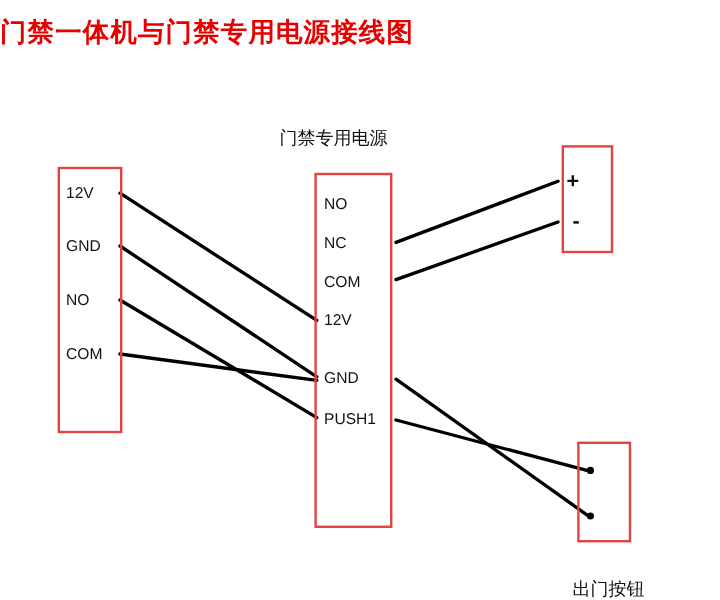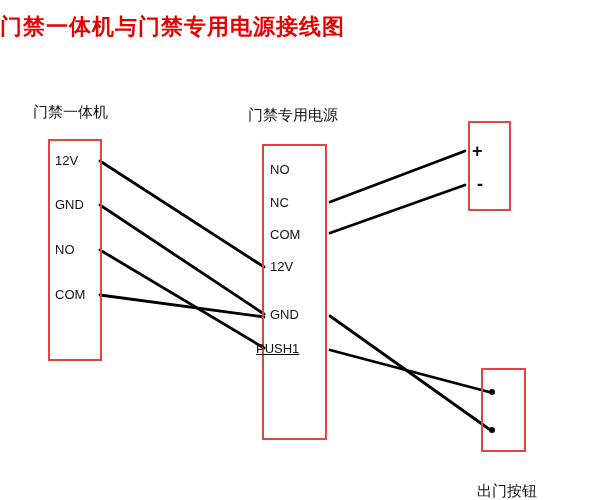--- a/index.html
+++ b/index.html
@@ -53,35 +53,34 @@
       <line x1="100" y1="250" x2="264" y2="348" stroke="#000000" stroke-width="2.8" stroke-linecap="round"></line>
       <line x1="100" y1="295" x2="264" y2="317" stroke="#000000" stroke-width="2.8" stroke-linecap="round"></line>
       <line x1="330" y1="202" x2="465" y2="151" stroke="#000000" stroke-width="2.8" stroke-linecap="round"></line>
       <line x1="330" y1="233" x2="465" y2="185" stroke="#000000" stroke-width="2.8" stroke-linecap="round"></line>
       <line x1="330" y1="316" x2="489" y2="429" stroke="#000000" stroke-width="2.8" stroke-linecap="round"></line>
       <line x1="330" y1="350" x2="489" y2="392" stroke="#000000" stroke-width="2.8" stroke-linecap="round"></line>
     </svg>
 
   <h1 class="title">门禁一体机与门禁专用电源接线图</h1>
 
-  <div class="dev-label" style="left:33px;top:103px;">门禁一体机</div>
   <div class="box" style="left:48px;top:139px;width:54px;height:222px;"></div>
   <div class="term" style="left:55px;top:153px;">12V</div>
   <div class="term" style="left:55px;top:197px;">GND</div>
   <div class="term" style="left:55px;top:242px;">NO</div>
   <div class="term" style="left:55px;top:287px;">COM</div>
 
-  <div class="dev-label" style="left:248px;top:106px;">门禁专用电源</div>
+  <div class="dev-label" style="left:233px;top:106px;">门禁专用电源</div>
   <div class="box" style="left:262px;top:144px;width:65px;height:296px;"></div>
   <div class="term" style="left:270px;top:162px;">NO</div>
   <div class="term" style="left:270px;top:195px;">NC</div>
   <div class="term" style="left:270px;top:227px;">COM</div>
   <div class="term" style="left:270px;top:259px;">12V</div>
   <div class="term" style="left:270px;top:307px;">GND</div>
-  <div class="term" style="left:256px;top:341px;text-decoration:underline;">PUSH1</div>
+  <div class="term" style="left:270px;top:341px;">PUSH1</div>
 
   <div class="box" style="left:468px;top:121px;width:43px;height:90px;"></div>
   <div class="polarity" style="left:472px;top:142px;">+</div>
   <div class="polarity" style="left:477px;top:175px;">-</div>
 
   <div class="box" style="left:481px;top:368px;width:45px;height:84px;"></div>
   <div class="dot" style="left:489px;top:389px;"></div>
   <div class="dot" style="left:489px;top:427px;"></div>
   <div class="dev-label" style="left:477px;top:482px;">出门按钮</div>
 

